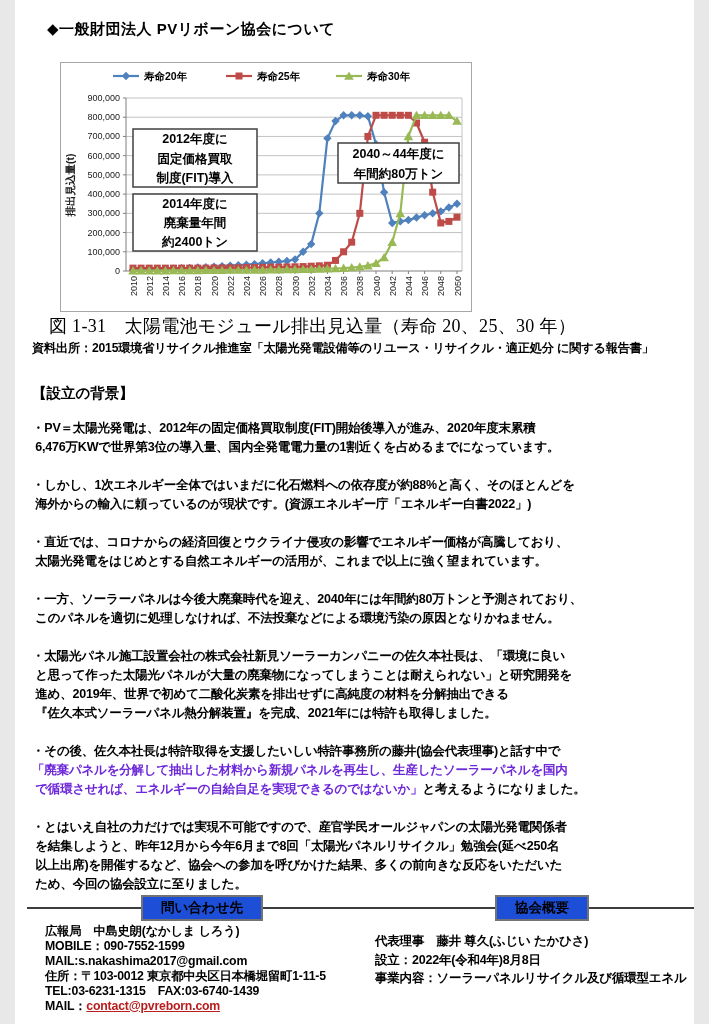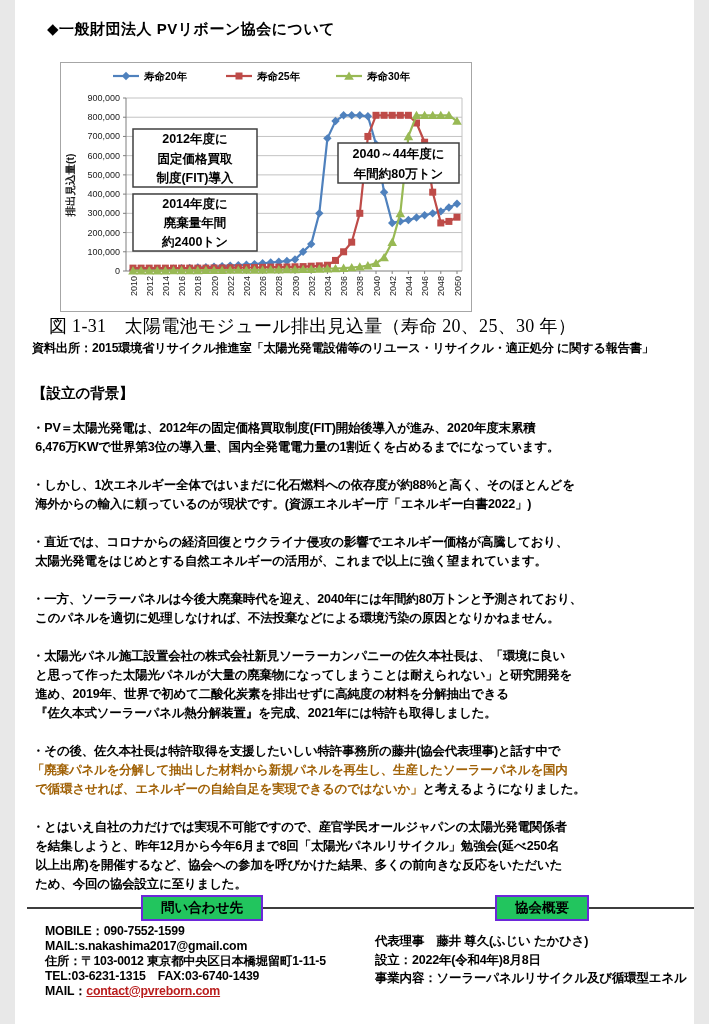--- a/index.html
+++ b/index.html
@@ -26,28 +26,28 @@
   .fig-source {
     position:absolute; left:17px; top:340px; width:685px;
     font-size:12.2px; font-weight:bold; letter-spacing:-.2px;
   }
   .background-section { position:absolute; left:17px; top:384px; width:684px; }
   .bg-heading { font-size:14.5px; font-weight:bold; margin-bottom:16px; }
   .para {
     font-size:12.5px; font-weight:bold; line-height:19px;
     white-space:pre-wrap; margin-bottom:19px; letter-spacing:-.2px;
   }
-  .para .red { color:#a16207; }
+  .para .red { color:#6d28d9; }
   .section-header { position:absolute; height:28px; }
   .section-header .hline {
     position:absolute; left:0; right:0; top:12px; height:2px; background:#3d3d3d;
   }
   .section-header .hbox {
     position:relative; display:block; margin:0 auto; width:max-content;
-    border:2px solid #6d28d9; background:#22c55e; padding:2px 18px;
+    border:2px solid #737373; background:#1d4ed8; padding:2px 18px;
     font-size:13.5px; font-weight:bold; text-align:center;
   }
   .header-contact { left:12px; top:895px; width:350px; }
   .header-overview { left:358px; top:895px; width:338px; }
   .contact-block {
     position:absolute; left:30px; top:924px;
     font-size:12.3px; font-weight:bold; line-height:14.9px; letter-spacing:-.2px;
   }
   .overview-block {
     position:absolute; left:360px; top:932px; width:340px;
@@ -337,20 +337,21 @@
     <div class="hline"></div>
     <div class="hbox">問い合わせ先</div>
   </div>
 
   <div class="section-header header-overview">
     <div class="hline"></div>
     <div class="hbox">協会概要</div>
   </div>
 
   <div class="contact-block" id="contact-lines">
+      <div>広報局　中島史朗(なかしま しろう)</div>
       <div>MOBILE：090-7552-1599</div>
       <div>MAIL:s.nakashima2017@gmail.com</div>
       <div>住所：〒103-0012 東京都中央区日本橋堀留町1-11-5</div>
       <div>TEL:03-6231-1315　FAX:03-6740-1439</div>
       <div><span>MAIL：</span><a href="#">contact@pvreborn.com</a></div>
     </div>
   <div class="overview-block" id="overview-lines">
       <div>代表理事　藤井 尊久(ふじい たかひさ)</div>
       <div>設立：2022年(令和4年)8月8日</div>
       <div>事業内容：ソーラーパネルリサイクル及び循環型エネル</div>

